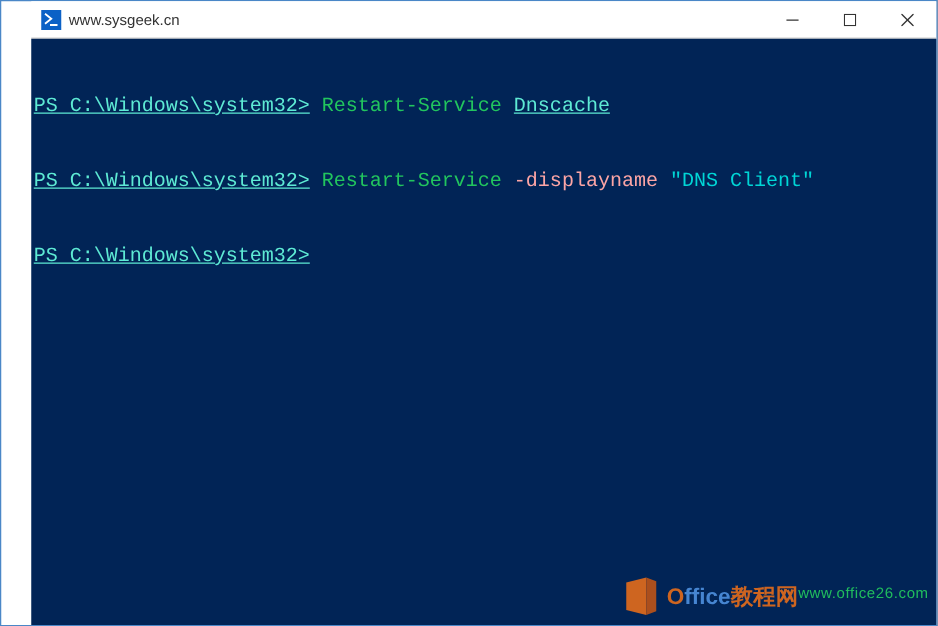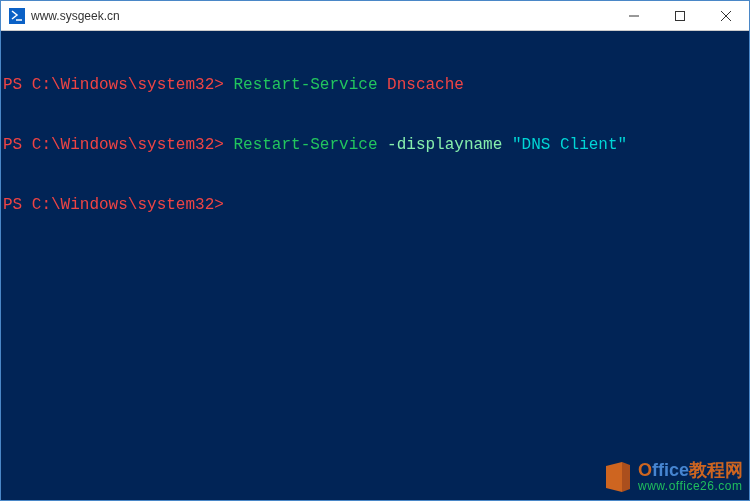--- a/index.html
+++ b/index.html
@@ -10,20 +10,21 @@
       font-family: Consolas, "Courier New", monospace;
       position: relative;
       overflow: hidden;
     }
     .window {
       width: 750px;
       height: 501px;
       border: 1px solid #4a87c7;
       display: flex;
       flex-direction: column;
+      padding-left: 24px;
     }
     .titlebar {
       height: 30px;
       background: #fff;
       display: flex;
       align-items: center;
       border-bottom: 1px solid #ccc;
     }
     .titlebar-icon {
       width: 16px;
@@ -57,40 +58,40 @@
       flex: 1;
       background: #012456;
       padding: 4px 2px;
       font-size: 16px;
       line-height: 20px;
       white-space: pre;
       overflow: hidden;
       position: relative;
     }
     .line { display: block; }
-    .c-white  { color: #ef4444; }
+    .c-white  { color: #5eead4; text-decoration: underline; }
     .c-yellow { color: #22c55e; }
-    .c-gray   { color: #86efac; }
+    .c-gray   { color: #fca5a5; }
     .c-cyan   { color: #00d6d6; }
     .watermark {
       position: absolute;
       right: 6px;
       bottom: 6px;
       display: flex;
       align-items: center;
       font-family: "Microsoft YaHei", Arial, sans-serif;
       opacity: 0.95;
       pointer-events: none;
     }
     .wm-logo {
       width: 34px;
       height: 34px;
       margin-right: 4px;
     }
-    .wm-text { display: flex; flex-direction: column; line-height: 1.05; }
+    .wm-text { display: flex; flex-direction: row; line-height: 1.05; }
     .wm-top { font-size: 18px; font-weight: 700; color: #4a8bd8; }
     .wm-top .orange { color: #d9691e; }
     .wm-bottom { font-size: 12px; color: #22c55e; letter-spacing: 0.5px; }
   </style>
 </head>
 <body>
 
 <div class="window">
   <div class="titlebar">
     <span class="titlebar-icon">

